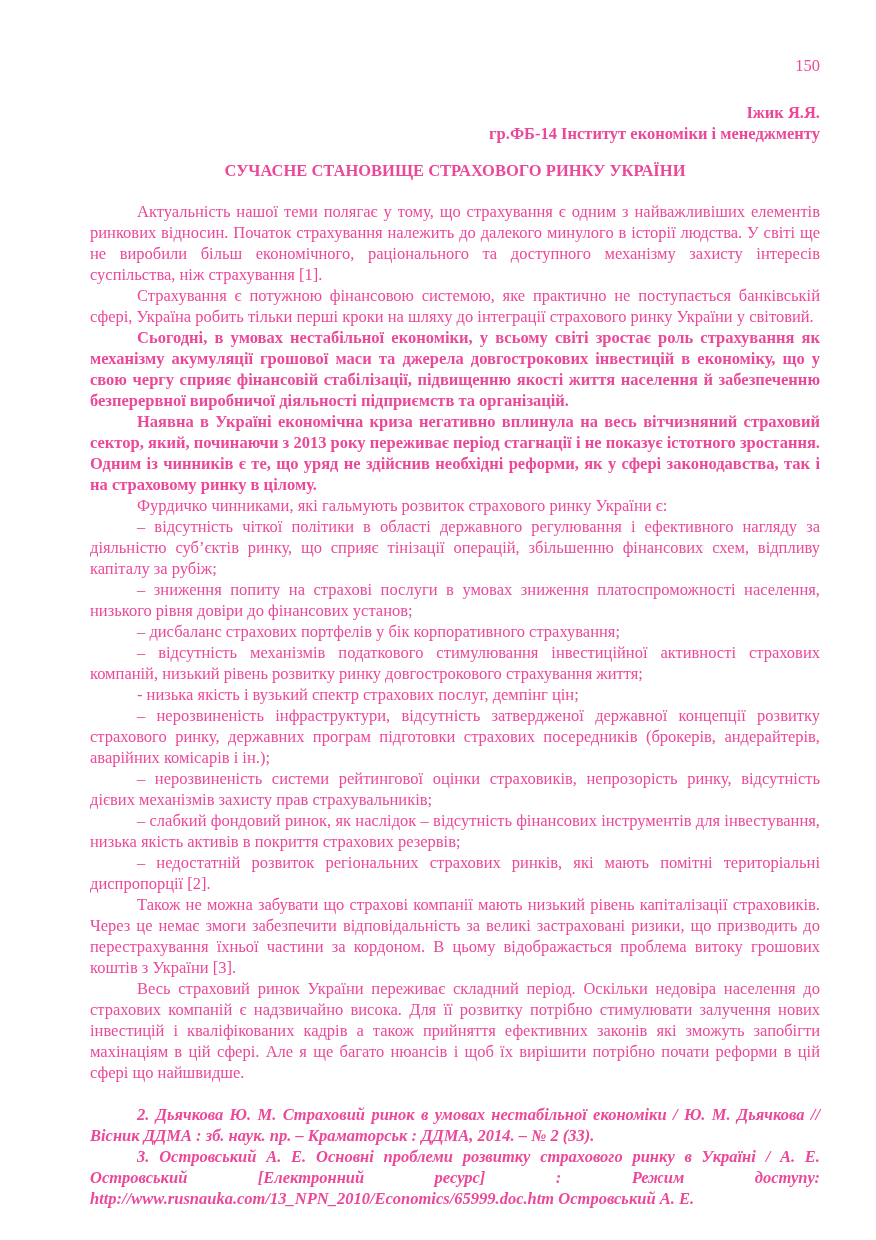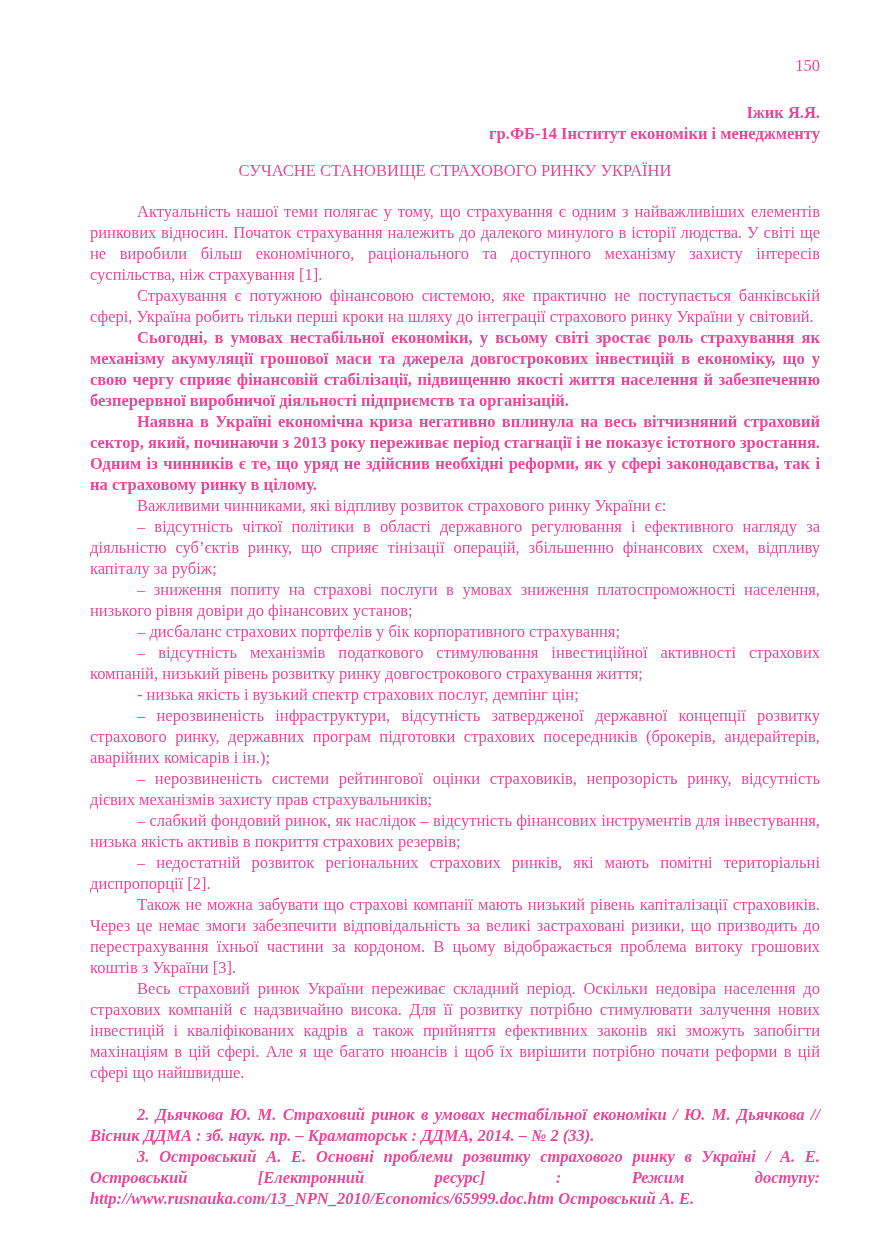--- a/index.html
+++ b/index.html
@@ -30,21 +30,21 @@
   }
   .byline .author,
   .byline .affiliation {
     font-weight: bold;
   }
   .byline .supervisor {
     font-style: italic;
   }
   .article-title {
     font-size: 16.5px;
-    font-weight: normal;
+    font-weight: bold;
     text-align: center;
     margin: 16px 0 20px 0;
     line-height: 21px;
   }
   .body-text p.para {
     margin: 0;
     text-align: justify;
     text-indent: 47px;
   }
   .body-text p.para.bold {
@@ -80,21 +80,21 @@
     <div class="body-text">
 
         <p class="para">Актуальність нашої теми полягає у тому, що страхування є одним з найважливіших елементів ринкових відносин. Початок страхування належить до далекого минулого в історії людства. У світі ще не виробили більш економічного, раціонального та доступного механізму захисту інтересів суспільства, ніж страхування [1].</p>
 
         <p class="para">Страхування є потужною фінансовою системою, яке практично не поступається банківській сфері, Україна робить тільки перші кроки на шляху до інтеграції страхового ринку України у світовий.</p>
 
         <p class="para bold">Сьогодні, в умовах нестабільної економіки, у всьому світі зростає роль страхування як механізму акумуляції грошової маси та джерела довгострокових інвестицій в економіку, що у свою чергу сприяє фінансовій стабілізації, підвищенню якості життя населення й забезпеченню безперервної виробничої діяльності підприємств та організацій.</p>
 
         <p class="para bold">Наявна в Україні економічна криза негативно вплинула на весь вітчизняний страховий сектор, який, починаючи з 2013 року переживає період стагнації і не показує істотного зростання. Одним із чинників є те, що уряд не здійснив необхідні реформи, як у сфері законодавства, так і на страховому ринку в цілому.</p>
 
-        <p class="para">Важливими чинниками, які відпливу розвиток страхового ринку України є:</p>
+        <p class="para">Фурдичко чинниками, які гальмують розвиток страхового ринку України є:</p>
 
         <p class="para">– відсутність чіткої політики в області державного регулювання і ефективного нагляду за діяльністю суб’єктів ринку, що сприяє тінізації операцій, збільшенню фінансових схем, відпливу капіталу за рубіж;</p>
 
         <p class="para">– зниження попиту на страхові послуги в умовах зниження платоспроможності населення, низького рівня довіри до фінансових установ;</p>
 
         <p class="para">– дисбаланс страхових портфелів у бік корпоративного страхування;</p>
 
         <p class="para">– відсутність механізмів податкового стимулювання інвестиційної активності страхових компаній, низький рівень розвитку ринку довгострокового страхування життя;</p>
 
         <p class="para">- низька якість і вузький спектр страхових послуг, демпінг цін;</p>

